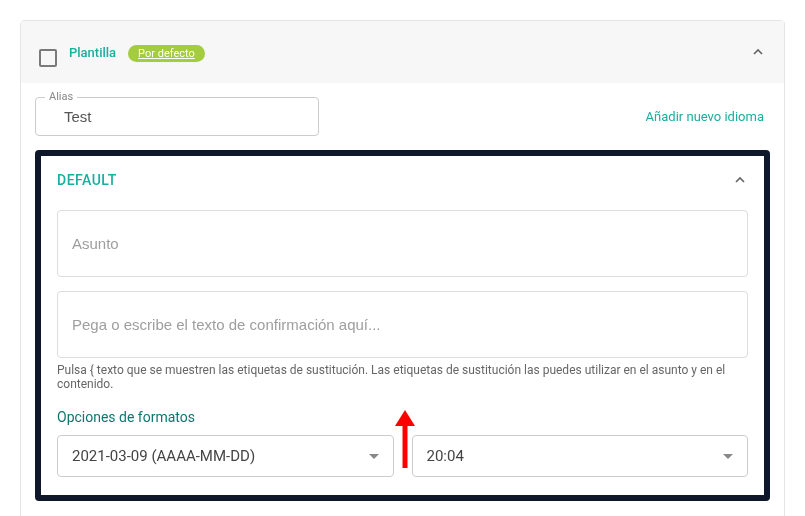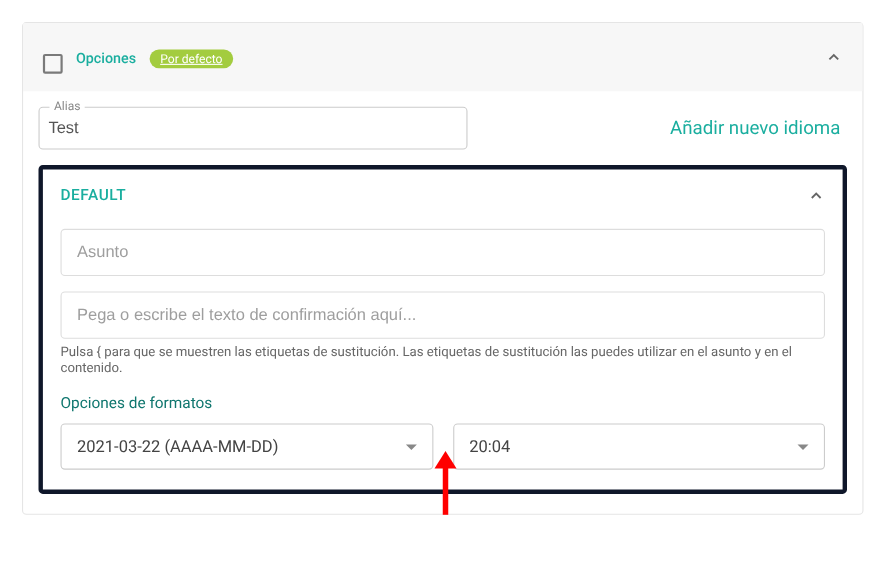--- a/index.html
+++ b/index.html
@@ -61,67 +61,67 @@
     padding: 14px 14px 18px;
   }
   .alias-row {
     display: flex;
     align-items: center;
     justify-content: space-between;
     margin-bottom: 14px;
   }
   .fieldset {
     position: relative;
-    width: 390px;
+    width: 284px;
   }
   .fieldset-label {
     position: absolute;
     top: -7px;
     left: 10px;
     background: #fff;
     padding: 0 4px;
     font-size: 11px;
     color: #888;
   }
   .text-input {
     width: 100%;
-    padding: 10px 8px;
+    padding: 10px 28px;
     border: 1px solid #ccc;
     border-radius: 4px;
     font-size: 15px;
     color: #555;
     outline: none;
   }
   .add-lang {
     color: #1aae9f;
-    font-size: 17px;
+    font-size: 13px;
     cursor: pointer;
     padding-right: 6px;
     margin-left: 36px;
   }
   .inner-card {
-    border: 4px solid #0f172a;
+    border: 6px solid #0f172a;
     border-radius: 4px;
     padding: 16px 16px 18px;
   }
   .inner-header {
     display: flex;
     justify-content: space-between;
     align-items: center;
     margin-bottom: 22px;
   }
   .inner-title {
     color: #1aae9f;
     font-size: 14px;
     font-weight: 500;
     letter-spacing: 0.5px;
   }
   .full-input {
     width: 100%;
-    padding: 12px 14px;
+    padding: 24px 14px;
     border: 1px solid #ddd;
     border-radius: 4px;
     font-size: 15px;
     color: #555;
     outline: none;
     margin-bottom: 14px;
   }
   .full-input::placeholder { color: #9e9e9e; }
   .hint {
     font-size: 12px;
@@ -182,21 +182,21 @@
 </style>
 </head>
 <body>
 
 <div class="container">
 <div class="card">
 
   <div class="card-header">
     <div class="checkbox"></div>
     <div>
-      <span class="header-title">Opciones</span>
+      <span class="header-title">Plantilla</span>
       <span class="badge">Por defecto</span>
     </div>
     <div class="chevron">
       <svg width="16" height="16" viewBox="0 0 24 24" fill="none" stroke="currentColor" stroke-width="2.5">
             <polyline points="18 15 12 9 6 15"></polyline>
           </svg>
     </div>
   </div>
 
   <div class="card-body">
@@ -216,27 +216,27 @@
           <svg width="16" height="16" viewBox="0 0 24 24" fill="none" stroke="currentColor" stroke-width="2.5">
                 <polyline points="18 15 12 9 6 15"></polyline>
               </svg>
         </div>
       </div>
 
       <input class="full-input" type="text" placeholder="Asunto" style="">
 
       <input class="full-input" type="text" style="margin-bottom: 5px;" placeholder="Pega o escribe el texto de confirmación aquí...">
 
-      <div class="hint">Pulsa { para que se muestren las etiquetas de sustitución. Las etiquetas de sustitución las puedes utilizar en el asunto y en el contenido.</div>
+      <div class="hint">Pulsa { texto que se muestren las etiquetas de sustitución. Las etiquetas de sustitución las puedes utilizar en el asunto y en el contenido.</div>
 
       <div class="section-label">Opciones de formatos</div>
 
       <div class="select-row">
         <div class="select-box">
-          <span>2021-03-22 (AAAA-MM-DD)</span>
+          <span>2021-03-09 (AAAA-MM-DD)</span>
           <span class="caret-down"></span>
         </div>
         <div class="select-box">
           <span>20:04</span>
           <span class="caret-down"></span>
         </div>
       </div>
     </div>
 
 

